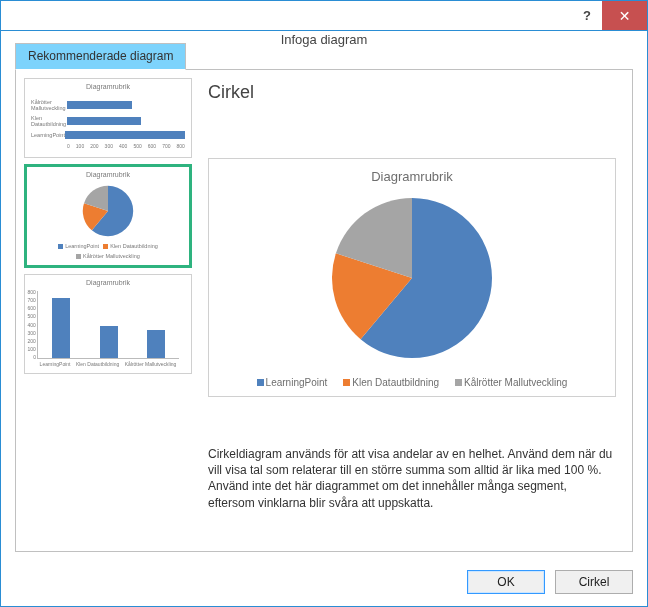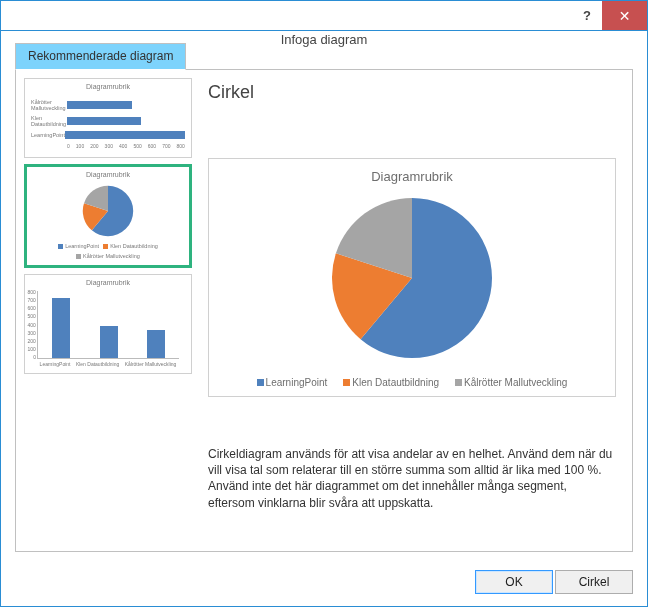--- a/index.html
+++ b/index.html
@@ -218,21 +218,21 @@
   .big-legend .lg-sw { width:7px; height:7px; }
   .desc {
     font-size: 12px;
     color: #333;
     line-height: 1.35;
     margin-top: 2px;
   }
   .footer {
     display: flex;
     justify-content: flex-end;
-    gap: 2px;
+    gap: 10px;
     padding: 10px 14px 12px 14px;
     background: #fff;
   }
   .btn {
     min-width: 78px;
     height: 24px;
     border: 1px solid #adadad;
     background: #f0f0f0;
     font-size: 12px;
     color: #222;

